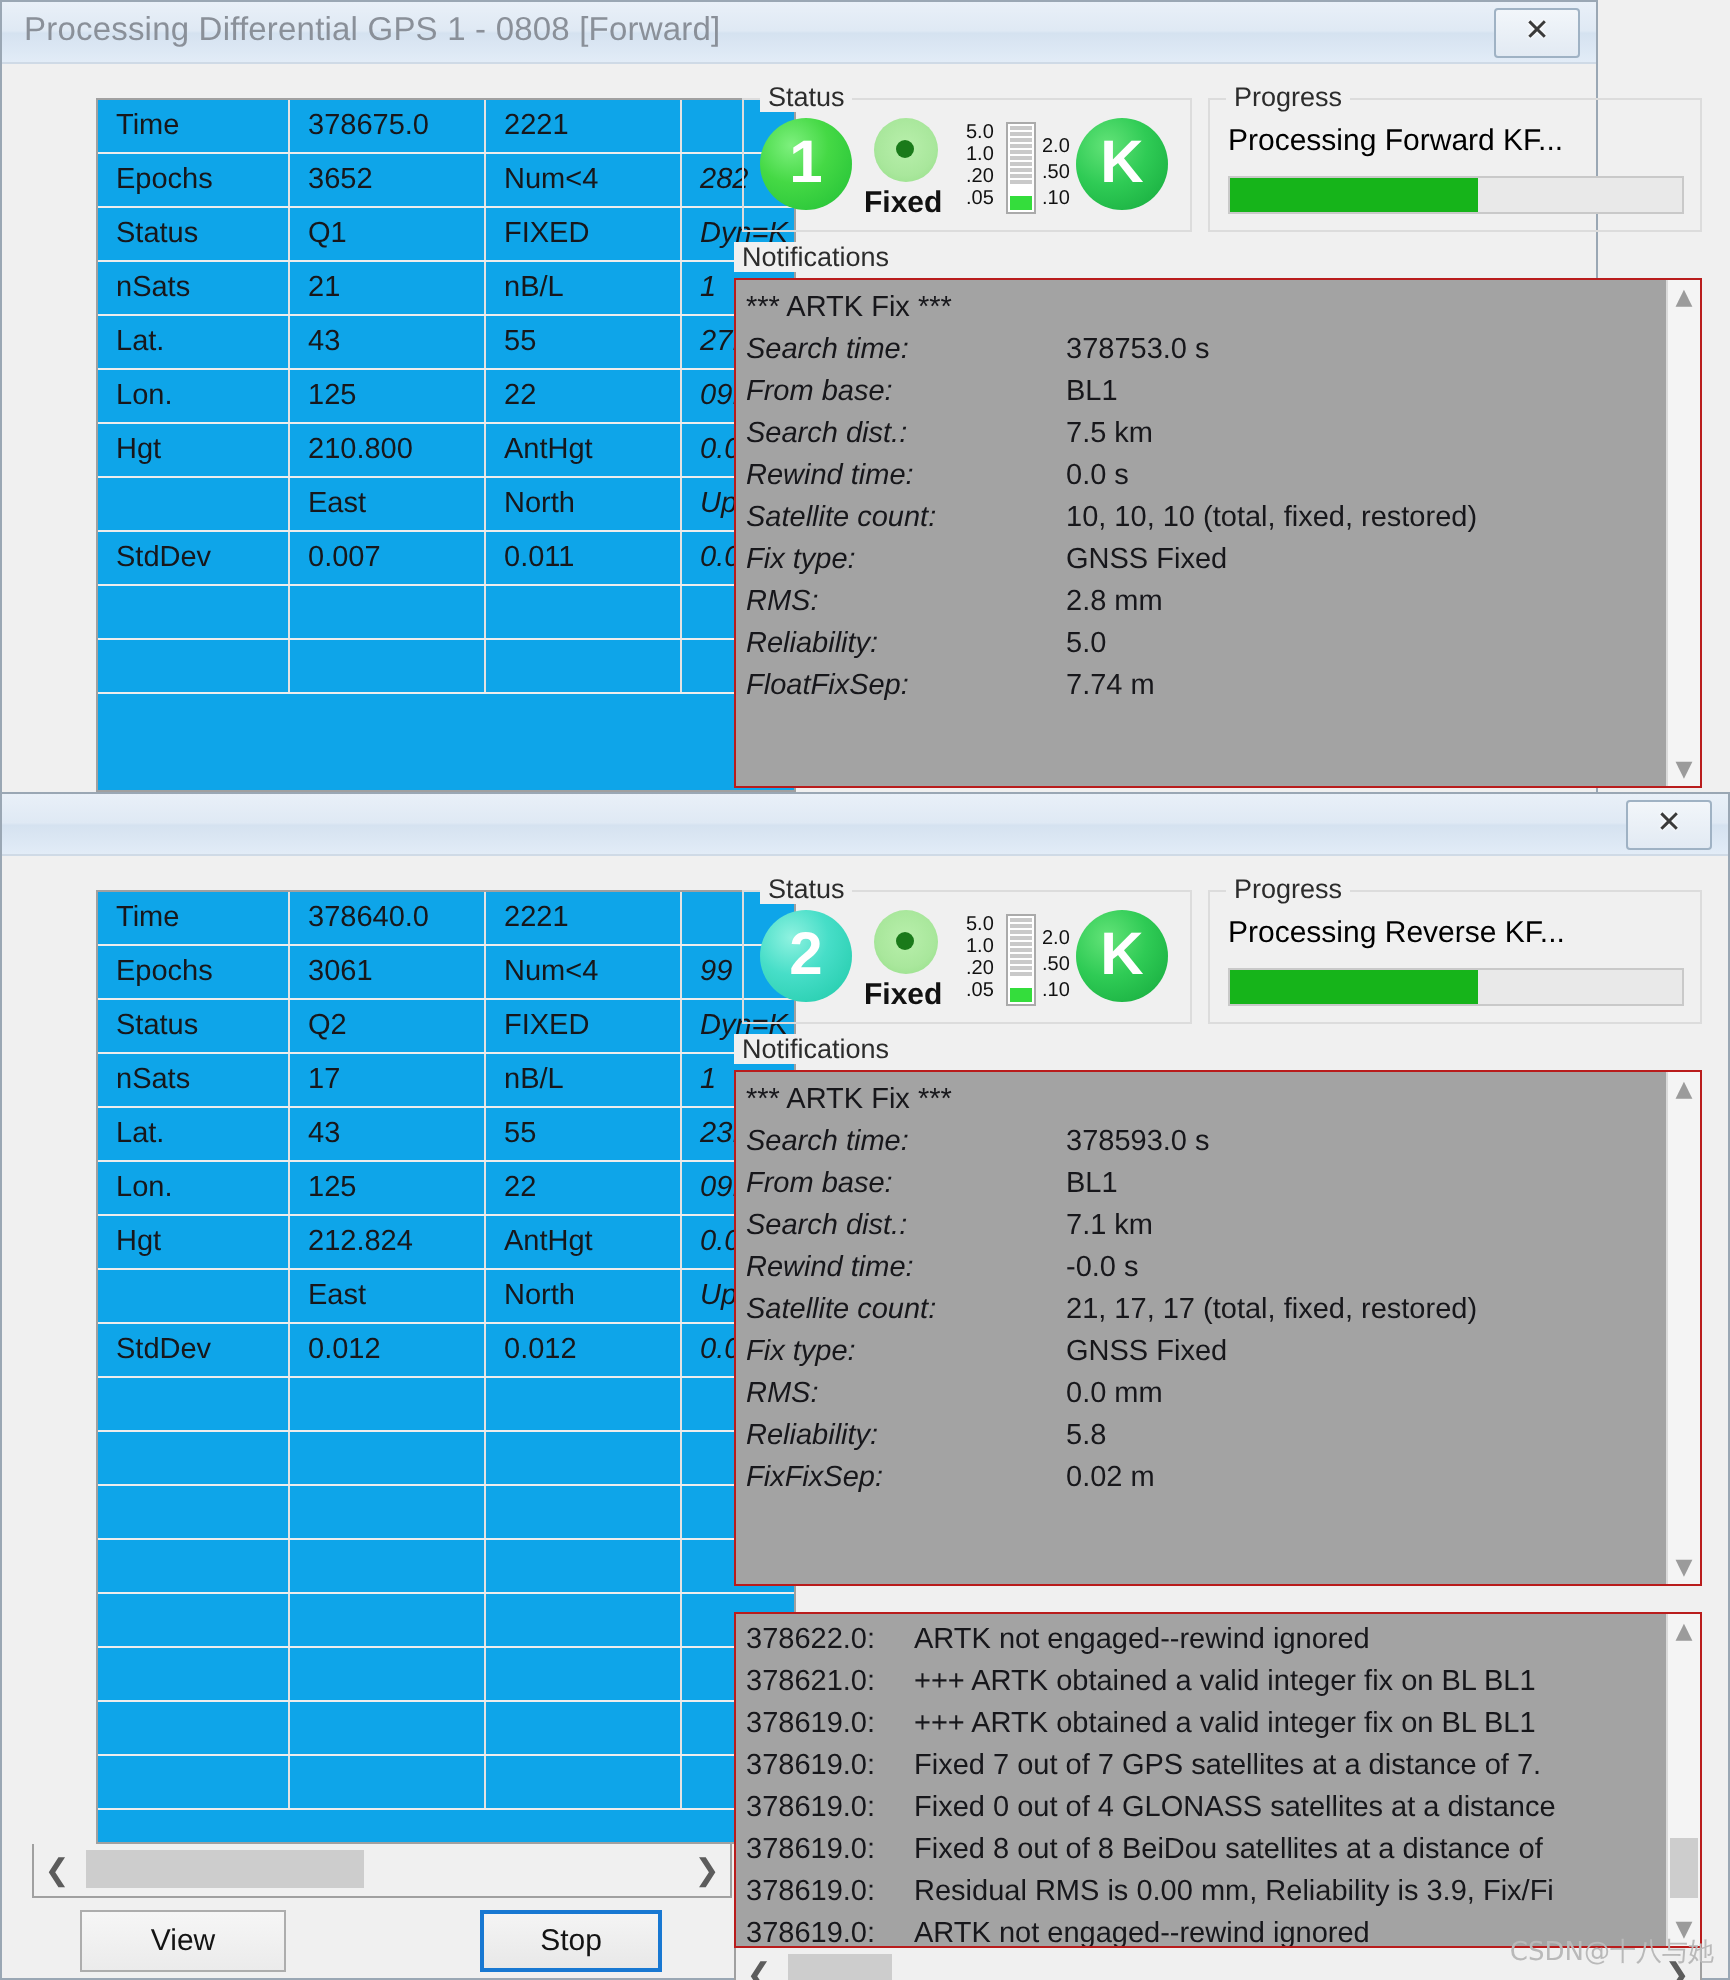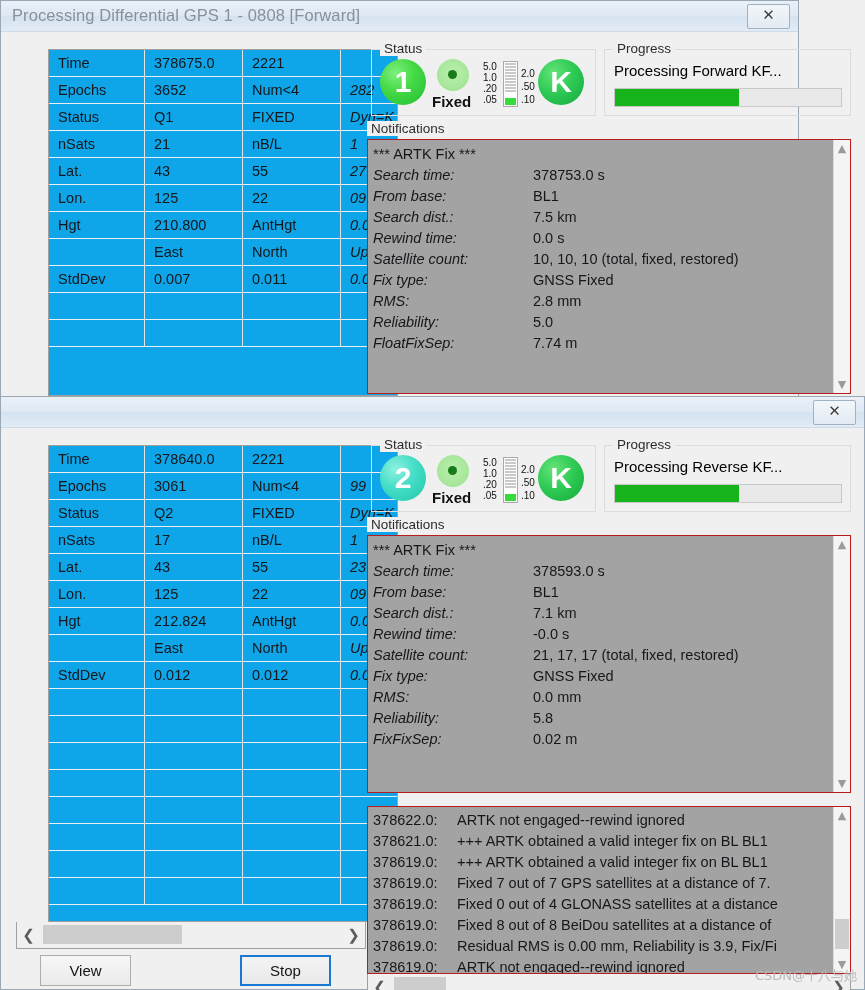--- a/index.html
+++ b/index.html
@@ -421,21 +421,21 @@
       </tbody>
         </table>
     </div>
 
     <div class="hscroll" style="left:15px;top:495px;width:350px;">
       <div class="arrow l">❮</div>
       <div class="thumb" style="left:26px;width:139px;"></div>
       <div class="arrow r">❯</div>
     </div>
 
-    <div class="btn" style="left:39px;top:528px;width:91px;height:31px;">View</div>
+    <div class="btn" style="left:39px;top:528px;width:103px;height:31px;">View</div>
     <div class="btn default" style="left:239px;top:528px;width:91px;height:31px;">Stop</div>
 
     <div class="group" style="left:370px;top:18px;width:225px;height:67px;">
       <div class="legend">Status</div>
       <div class="circ num c-cyan" style="left:8px;top:9px;">2</div>
       <div class="fixdot" style="left:65px;top:9px;"></div>
       <div class="fixlabel" style="left:60px;top:43px;">Fixed</div>
       <div class="gscale" style="left:111px;top:12px;">
         <div style="height:11px;">5.0</div>
         <div style="height:11px;">1.0</div>

